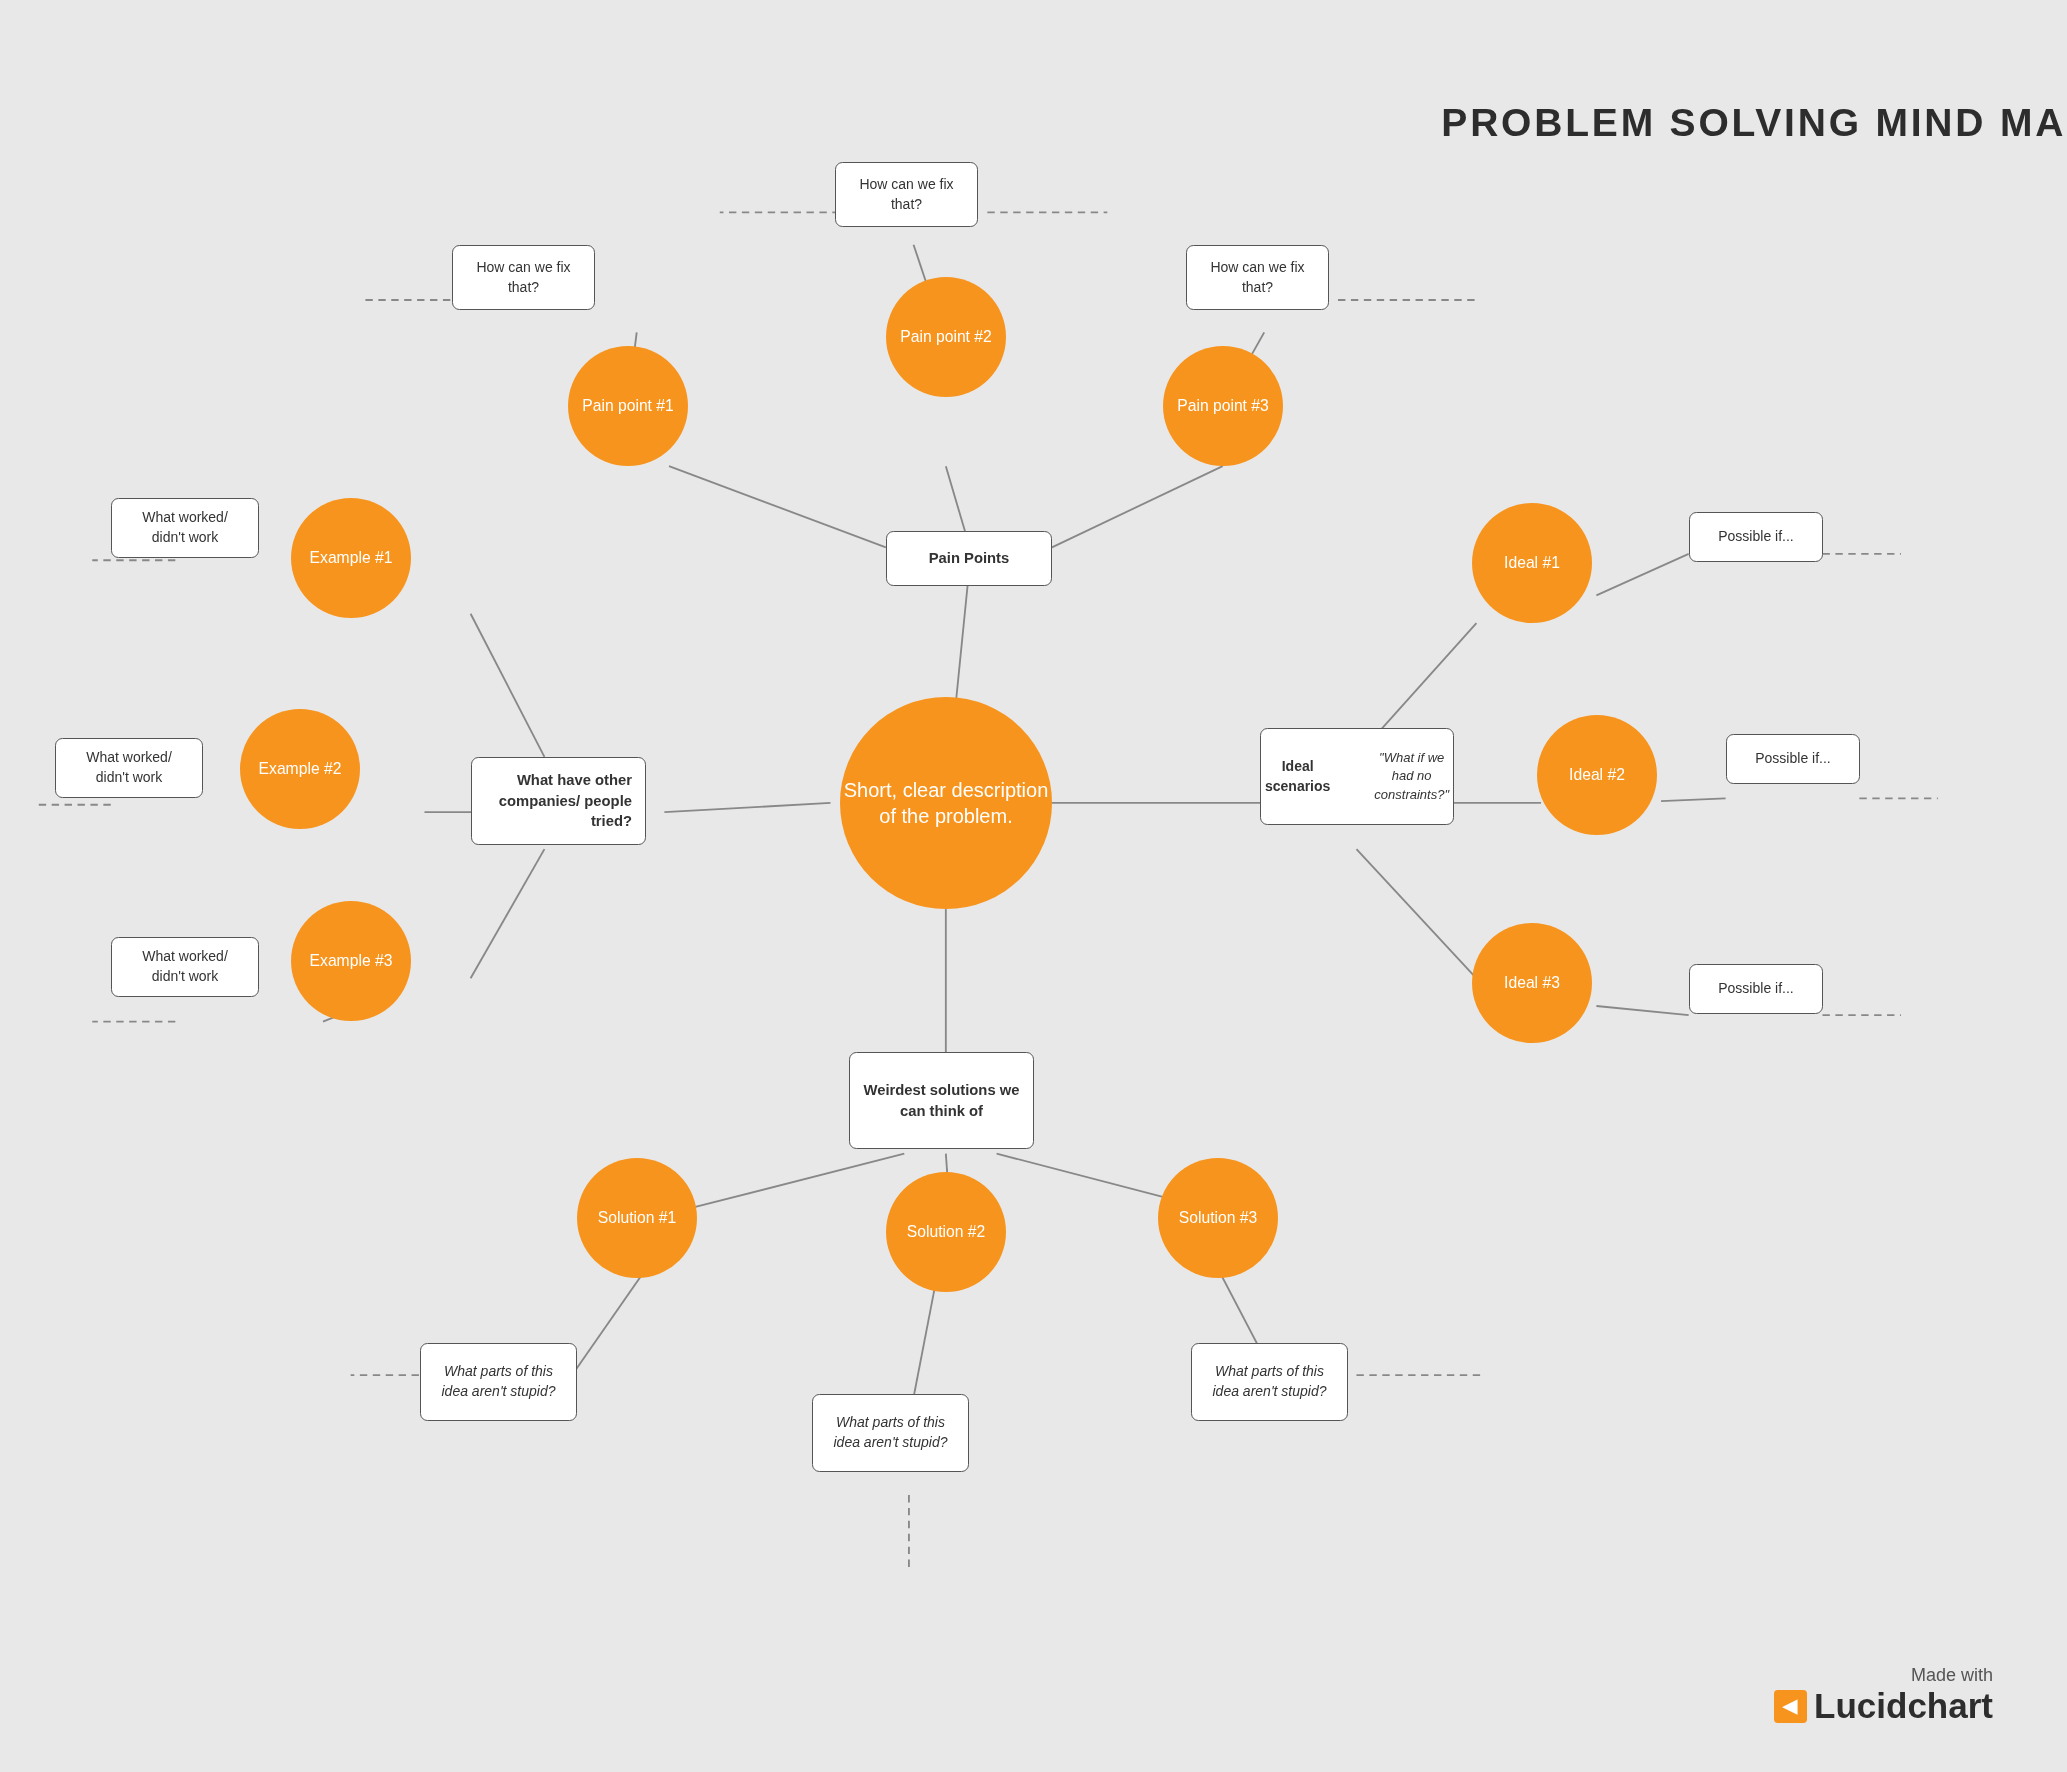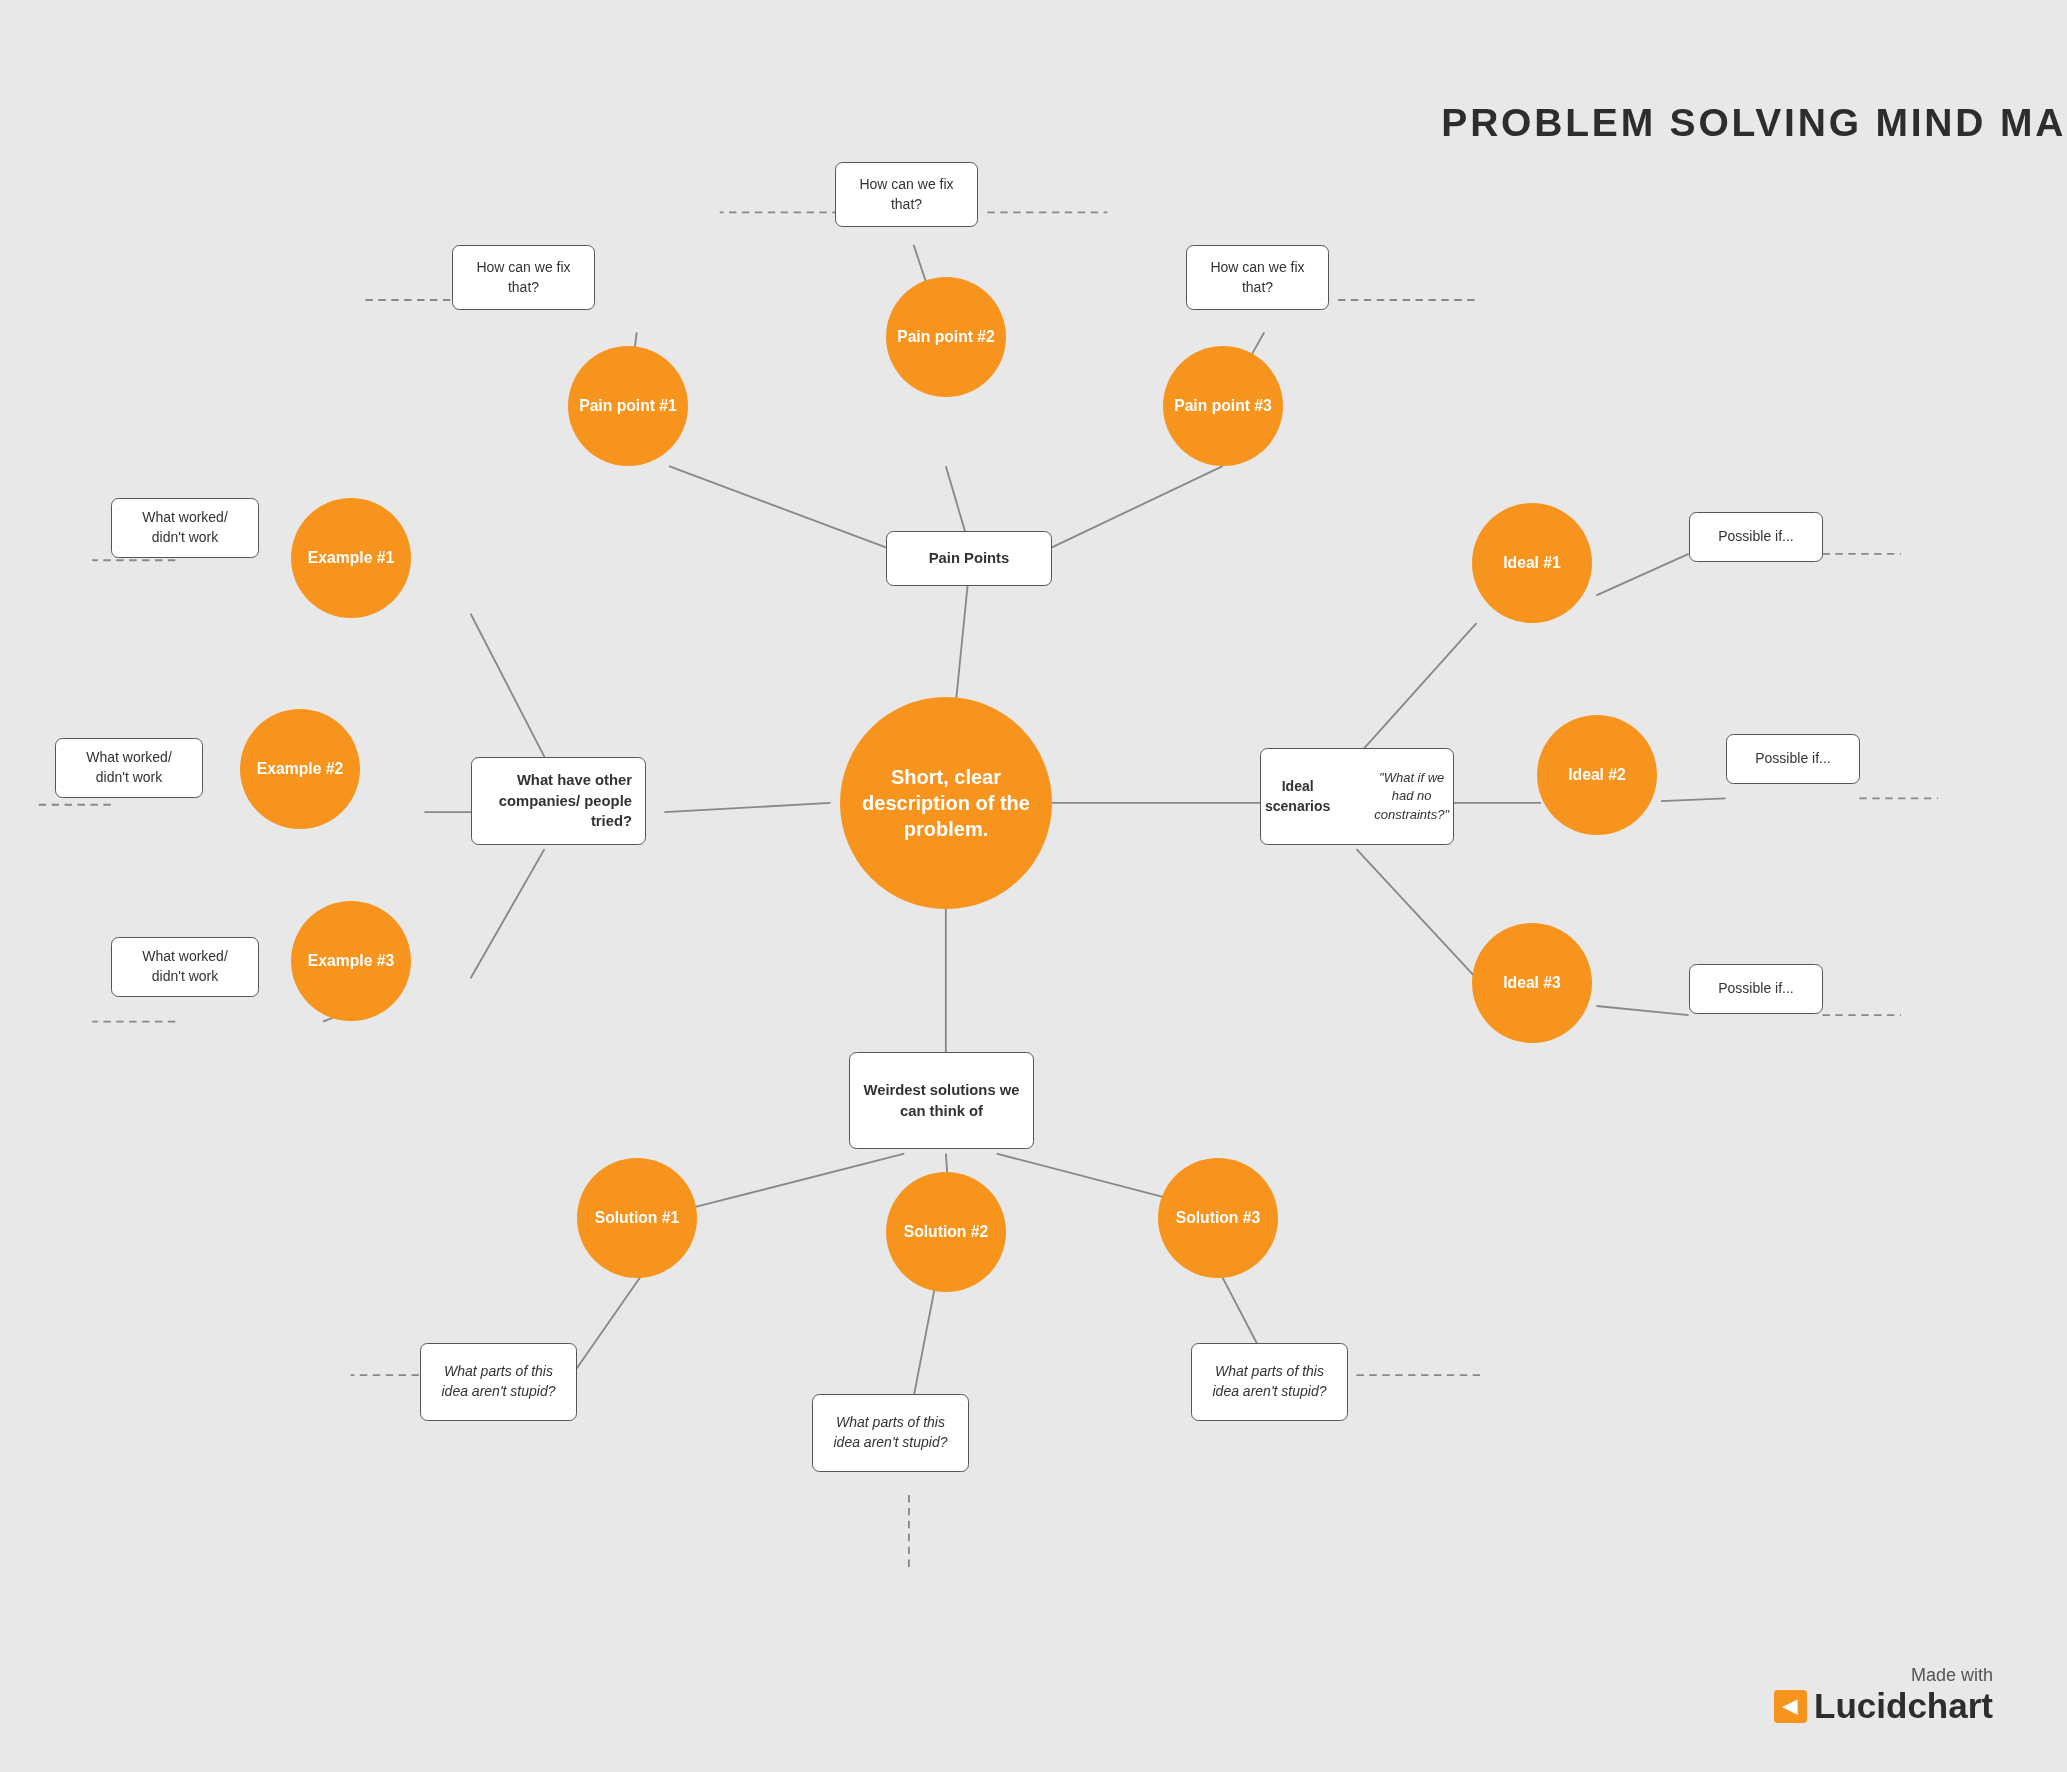--- a/index.html
+++ b/index.html
@@ -41,21 +41,21 @@
       position: absolute;
       display: flex;
       align-items: center;
       justify-content: center;
       text-align: center;
     }
     .circle-node {
       border-radius: 50%;
       background: #f7941d;
       color: white;
-      font-weight: bold;
+      font-weight: normal;
     }
     .circle-lg {
       width: 212px;
       height: 212px;
       font-size: 20px;
       line-height: 1.3;
     }
     .circle-md {
       width: 120px;
       height: 120px;
@@ -225,21 +225,21 @@
   <div class="node rect-node" style="left:111px;top:498px;width:148px;height:60px;">
     <span>What worked/ didn't work</span>
   </div>
   <div class="node rect-node" style="left:55px;top:738px;width:148px;height:60px;">
     <span>What worked/ didn't work</span>
   </div>
   <div class="node rect-node" style="left:111px;top:937px;width:148px;height:60px;">
     <span>What worked/ didn't work</span>
   </div>
 
-  <div class="node rect-node" style="left:1260px;top:748px;width:194px;height:97px;font-weight:bold;gap:44px;">
+  <div class="node rect-node" style="left:1260px;top:728px;width:194px;height:97px;font-weight:bold;gap:44px;">
     <div style="font-weight:bold;">Ideal scenarios</div>
     <div style="font-style:italic;font-weight:normal;font-size:13px;">"What if we had no constraints?"</div>
   </div>
 
   <div class="node circle-node circle-md" style="left:1472px;top:503px;">
     <span>Ideal #1</span>
   </div>
   <div class="node circle-node circle-md" style="left:1537px;top:715px;">
     <span>Ideal #2</span>
   </div>

